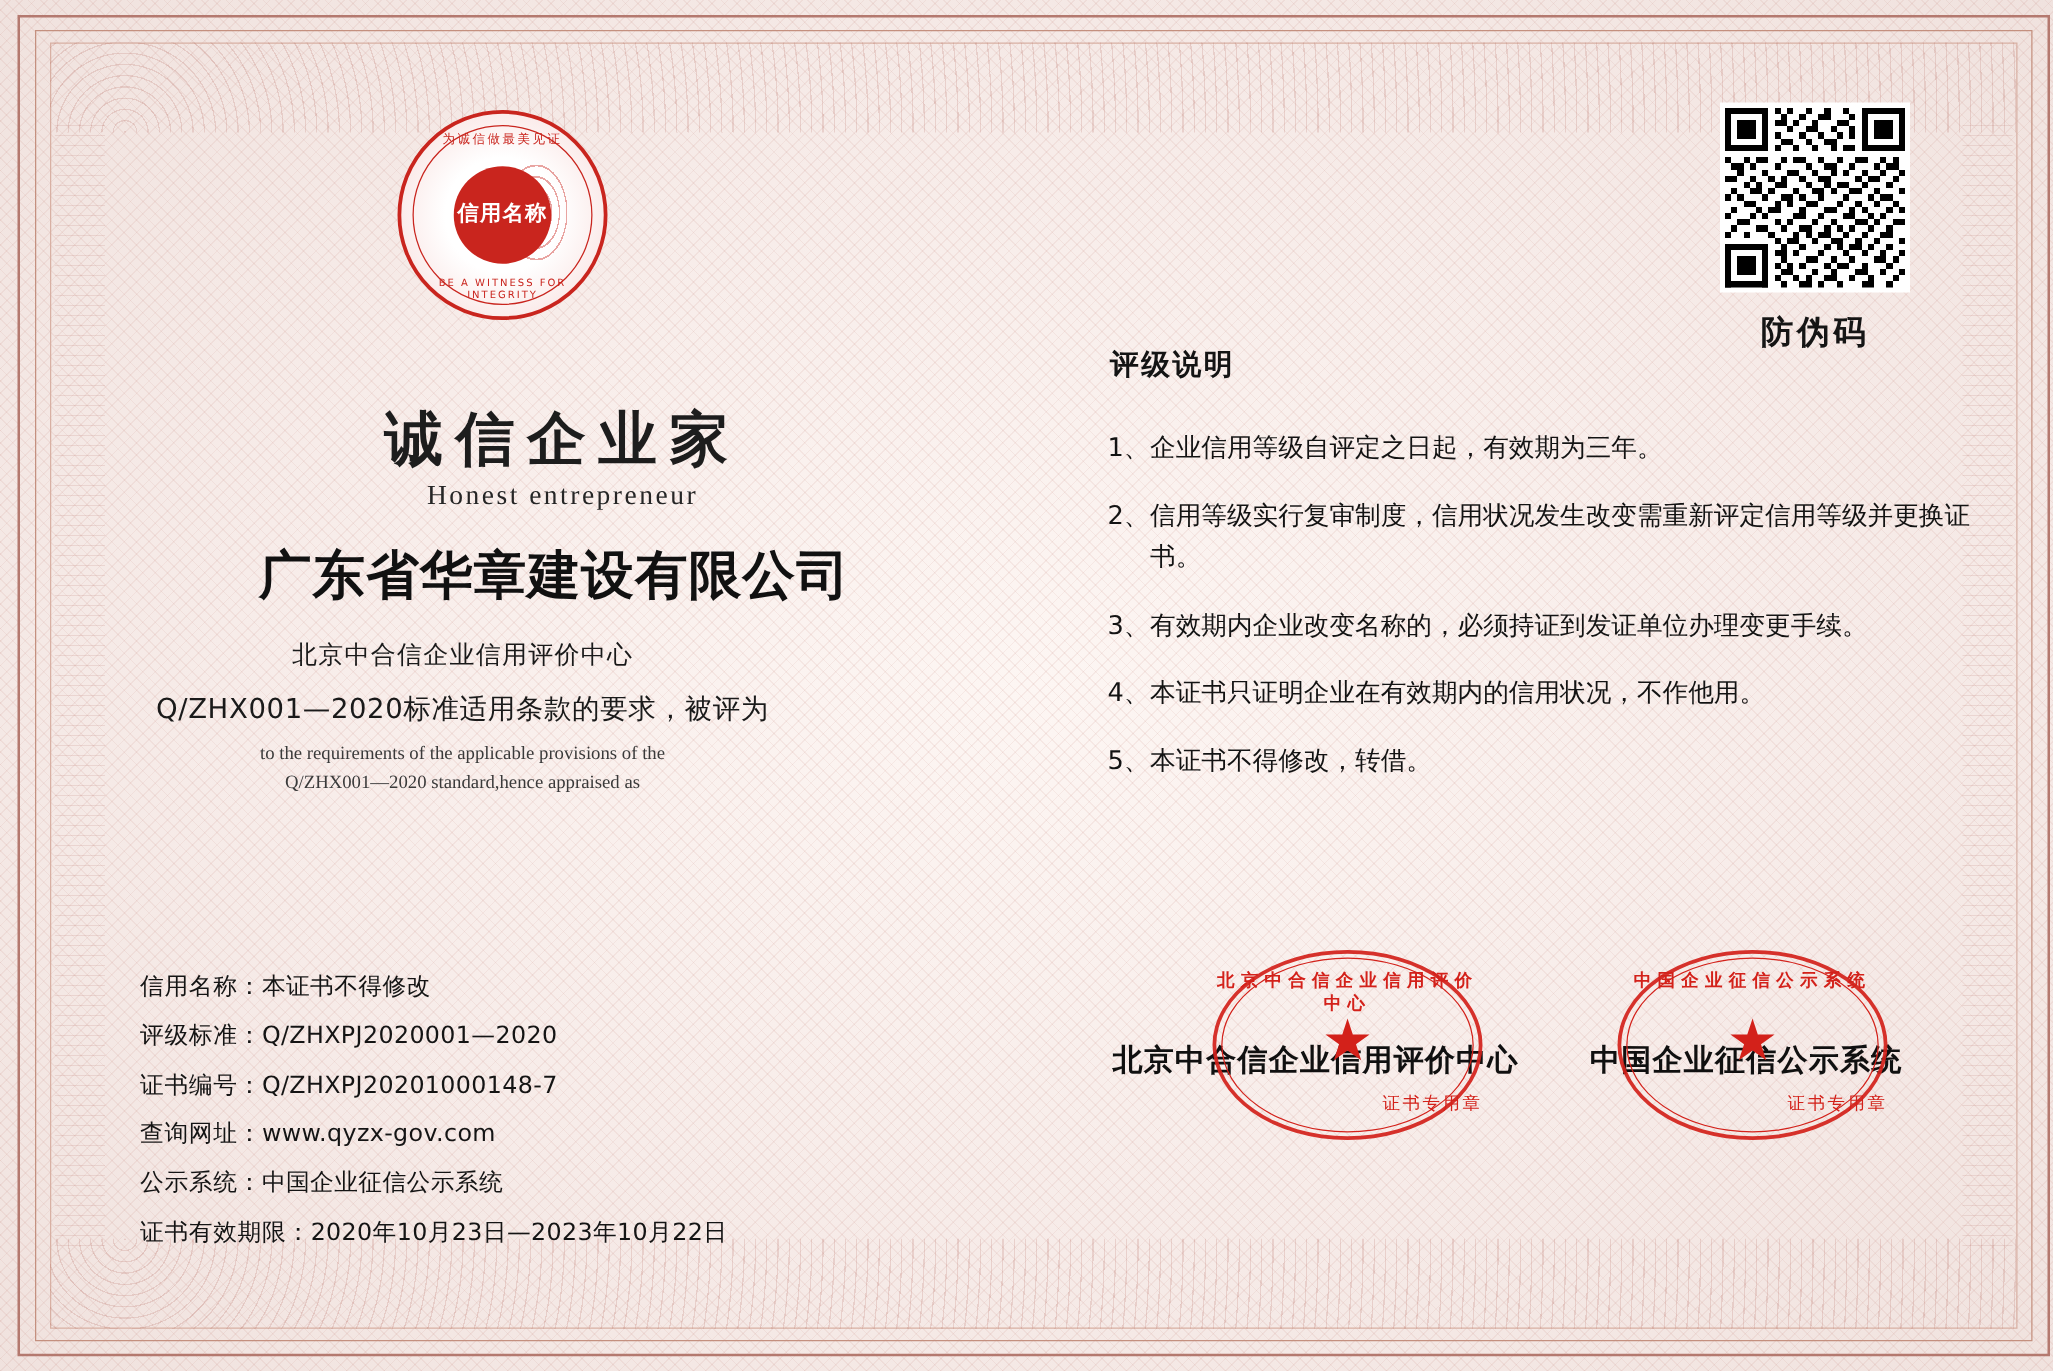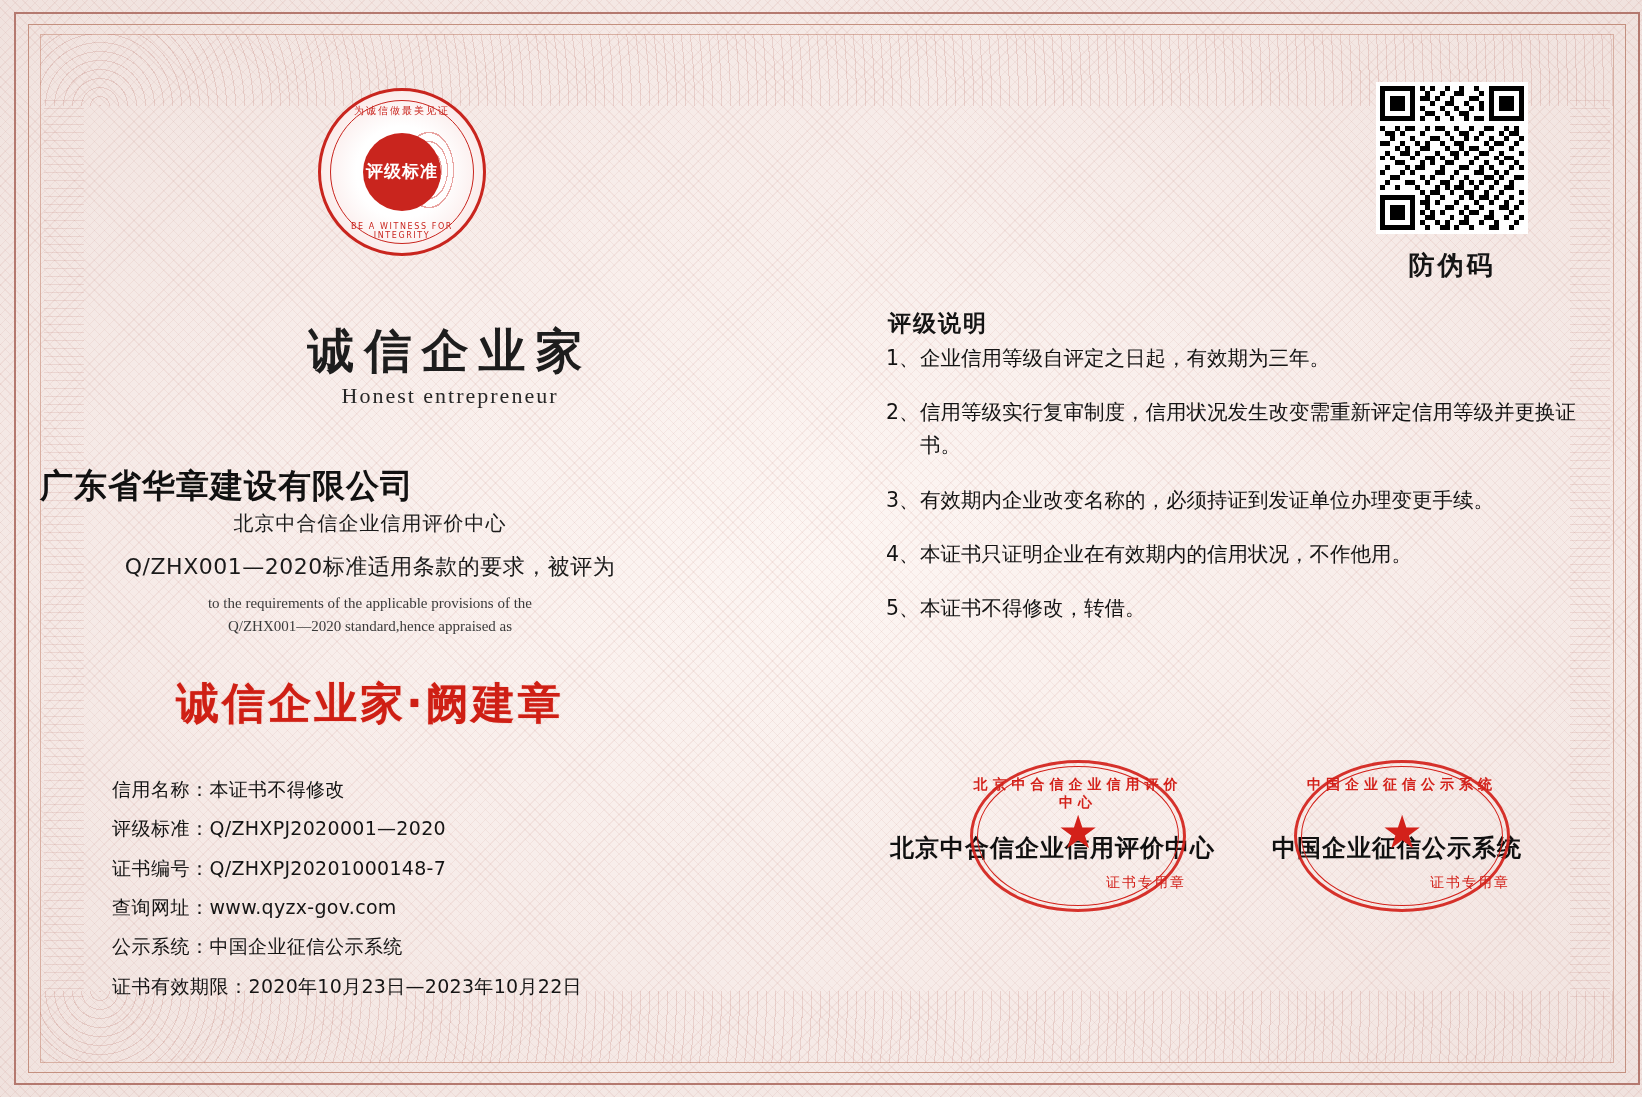--- a/index.html
+++ b/index.html
@@ -89,23 +89,23 @@
     position:absolute;left:240px;top:320px;width:420px;text-align:center;
     font-family:"DejaVu Sans", sans-serif;
     font-size:47px;font-weight:bold;color:#1d1d1d;letter-spacing:10px;
   }
   .title-en{
     position:absolute;left:240px;top:383px;width:420px;text-align:center;
     font-size:22px;color:#262626;letter-spacing:2px;
     font-family:"Liberation Serif", serif;
   }
   .company{
-    position:absolute;left:40px;top:464px;width:640px;text-align:left;
-    font-family:"DejaVu Sans", sans-serif;
-    font-size:33px;font-weight:bold;color:#111;letter-spacing:1px;
+    position:absolute;left:40px;top:432px;width:640px;text-align:right;
+    font-family:"DejaVu Sans", sans-serif;
+    font-size:42px;font-weight:bold;color:#111;letter-spacing:1px;
   }
   .conform1{
     position:absolute;left:60px;top:510px;width:620px;text-align:center;
     font-family:"DejaVu Sans", sans-serif;font-size:20px;color:#1a1a1a;letter-spacing:1px;
   }
   .conform2{
     position:absolute;left:40px;top:552px;width:660px;text-align:center;
     font-family:"DejaVu Sans", sans-serif;font-size:22px;color:#1a1a1a;letter-spacing:.5px;
   }
   .en-lines{
@@ -133,21 +133,21 @@
     position:absolute;right:126px;top:82px;width:152px;height:152px;
     background:#fff;padding:4px;box-sizing:border-box;
   }
   .qr svg{display:block;}
   .qr-label{
     position:absolute;right:106px;top:248px;width:192px;text-align:center;
     font-family:"DejaVu Sans", sans-serif;
     font-size:26px;font-weight:bold;color:#151515;letter-spacing:3px;
   }
   .notes-title{
-    position:absolute;left:888px;top:308px;
+    position:absolute;left:888px;top:276px;
     font-family:"DejaVu Sans", sans-serif;
     font-size:23px;font-weight:bold;color:#141414;letter-spacing:2px;
   }
   .notes{
     position:absolute;left:886px;top:342px;width:700px;
     font-family:"DejaVu Sans", sans-serif;
     font-size:20.5px;color:#131313;line-height:1.62;
   }
   .notes .note{display:flex;margin-bottom:21px;}
   .notes .num{flex:0 0 34px;}
@@ -198,34 +198,33 @@
   <div class="frame-inner2"></div>
   <div class="arcs top"></div>
   <div class="arcs bottom"></div>
   <div class="side left"></div>
   <div class="side right"></div>
 
   <div class="logo">
     <div class="ring"></div>
     <div class="arc-text-top">为诚信做最美见证</div>
     <div class="fingerprint"></div>
-    <div class="core">评级标准</div>
+    <div class="core">信用名称</div>
     <div class="arc-text-bottom">BE A WITNESS FOR INTEGRITY</div>
   </div>
 
   <div class="title-cn">诚信企业家</div>
   <div class="title-en">Honest entrepreneur</div>
   <div class="company">广东省华章建设有限公司</div>
   <div class="conform1">北京中合信企业信用评价中心</div>
   <div class="conform2">Q/ZHX001—2020标准适用条款的要求，被评为</div>
   <div class="en-lines">
     <div>to the requirements of the applicable provisions of the</div>
     <div>Q/ZHX001—2020 standard,hence appraised as</div>
   </div>
-  <div class="grade">诚信企业家·阙建章</div>
 
   <div class="meta">
     <div class="row">
       <span class="k">信用名称：</span><span class="v">本证书不得修改</span>
     </div>
     <div class="row">
       <span class="k">评级标准：</span><span class="v">Q/ZHXPJ2020001—2020</span>
     </div>
     <div class="row">
       <span class="k">证书编号：</span><span class="v">Q/ZHXPJ20201000148-7</span>

